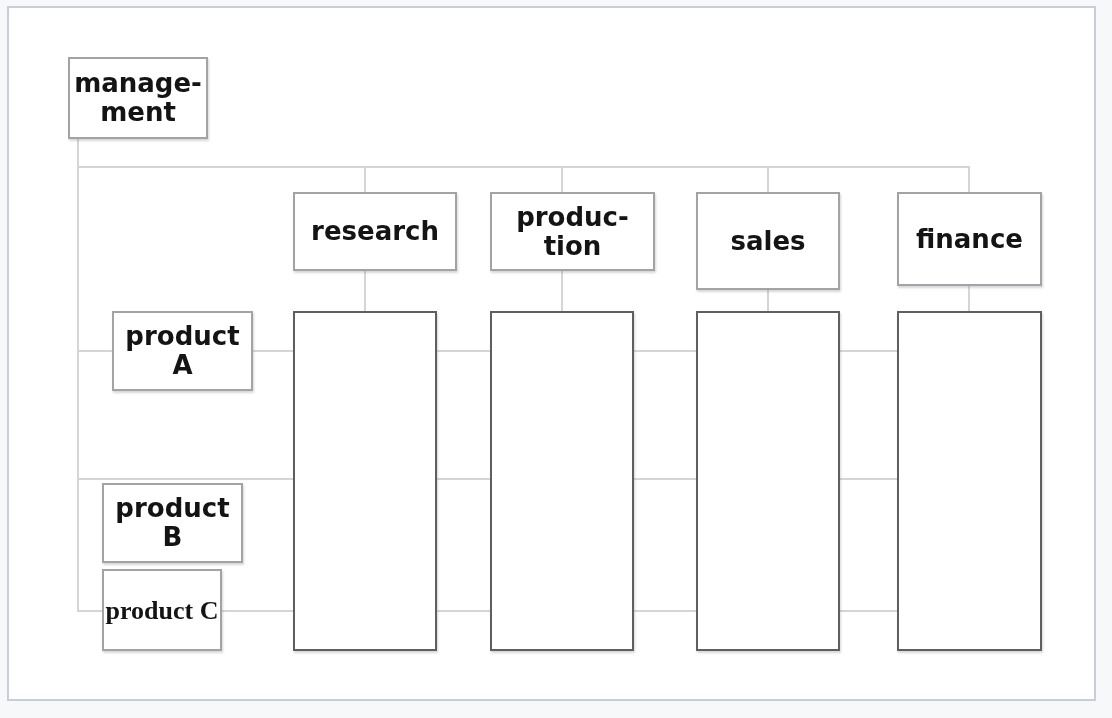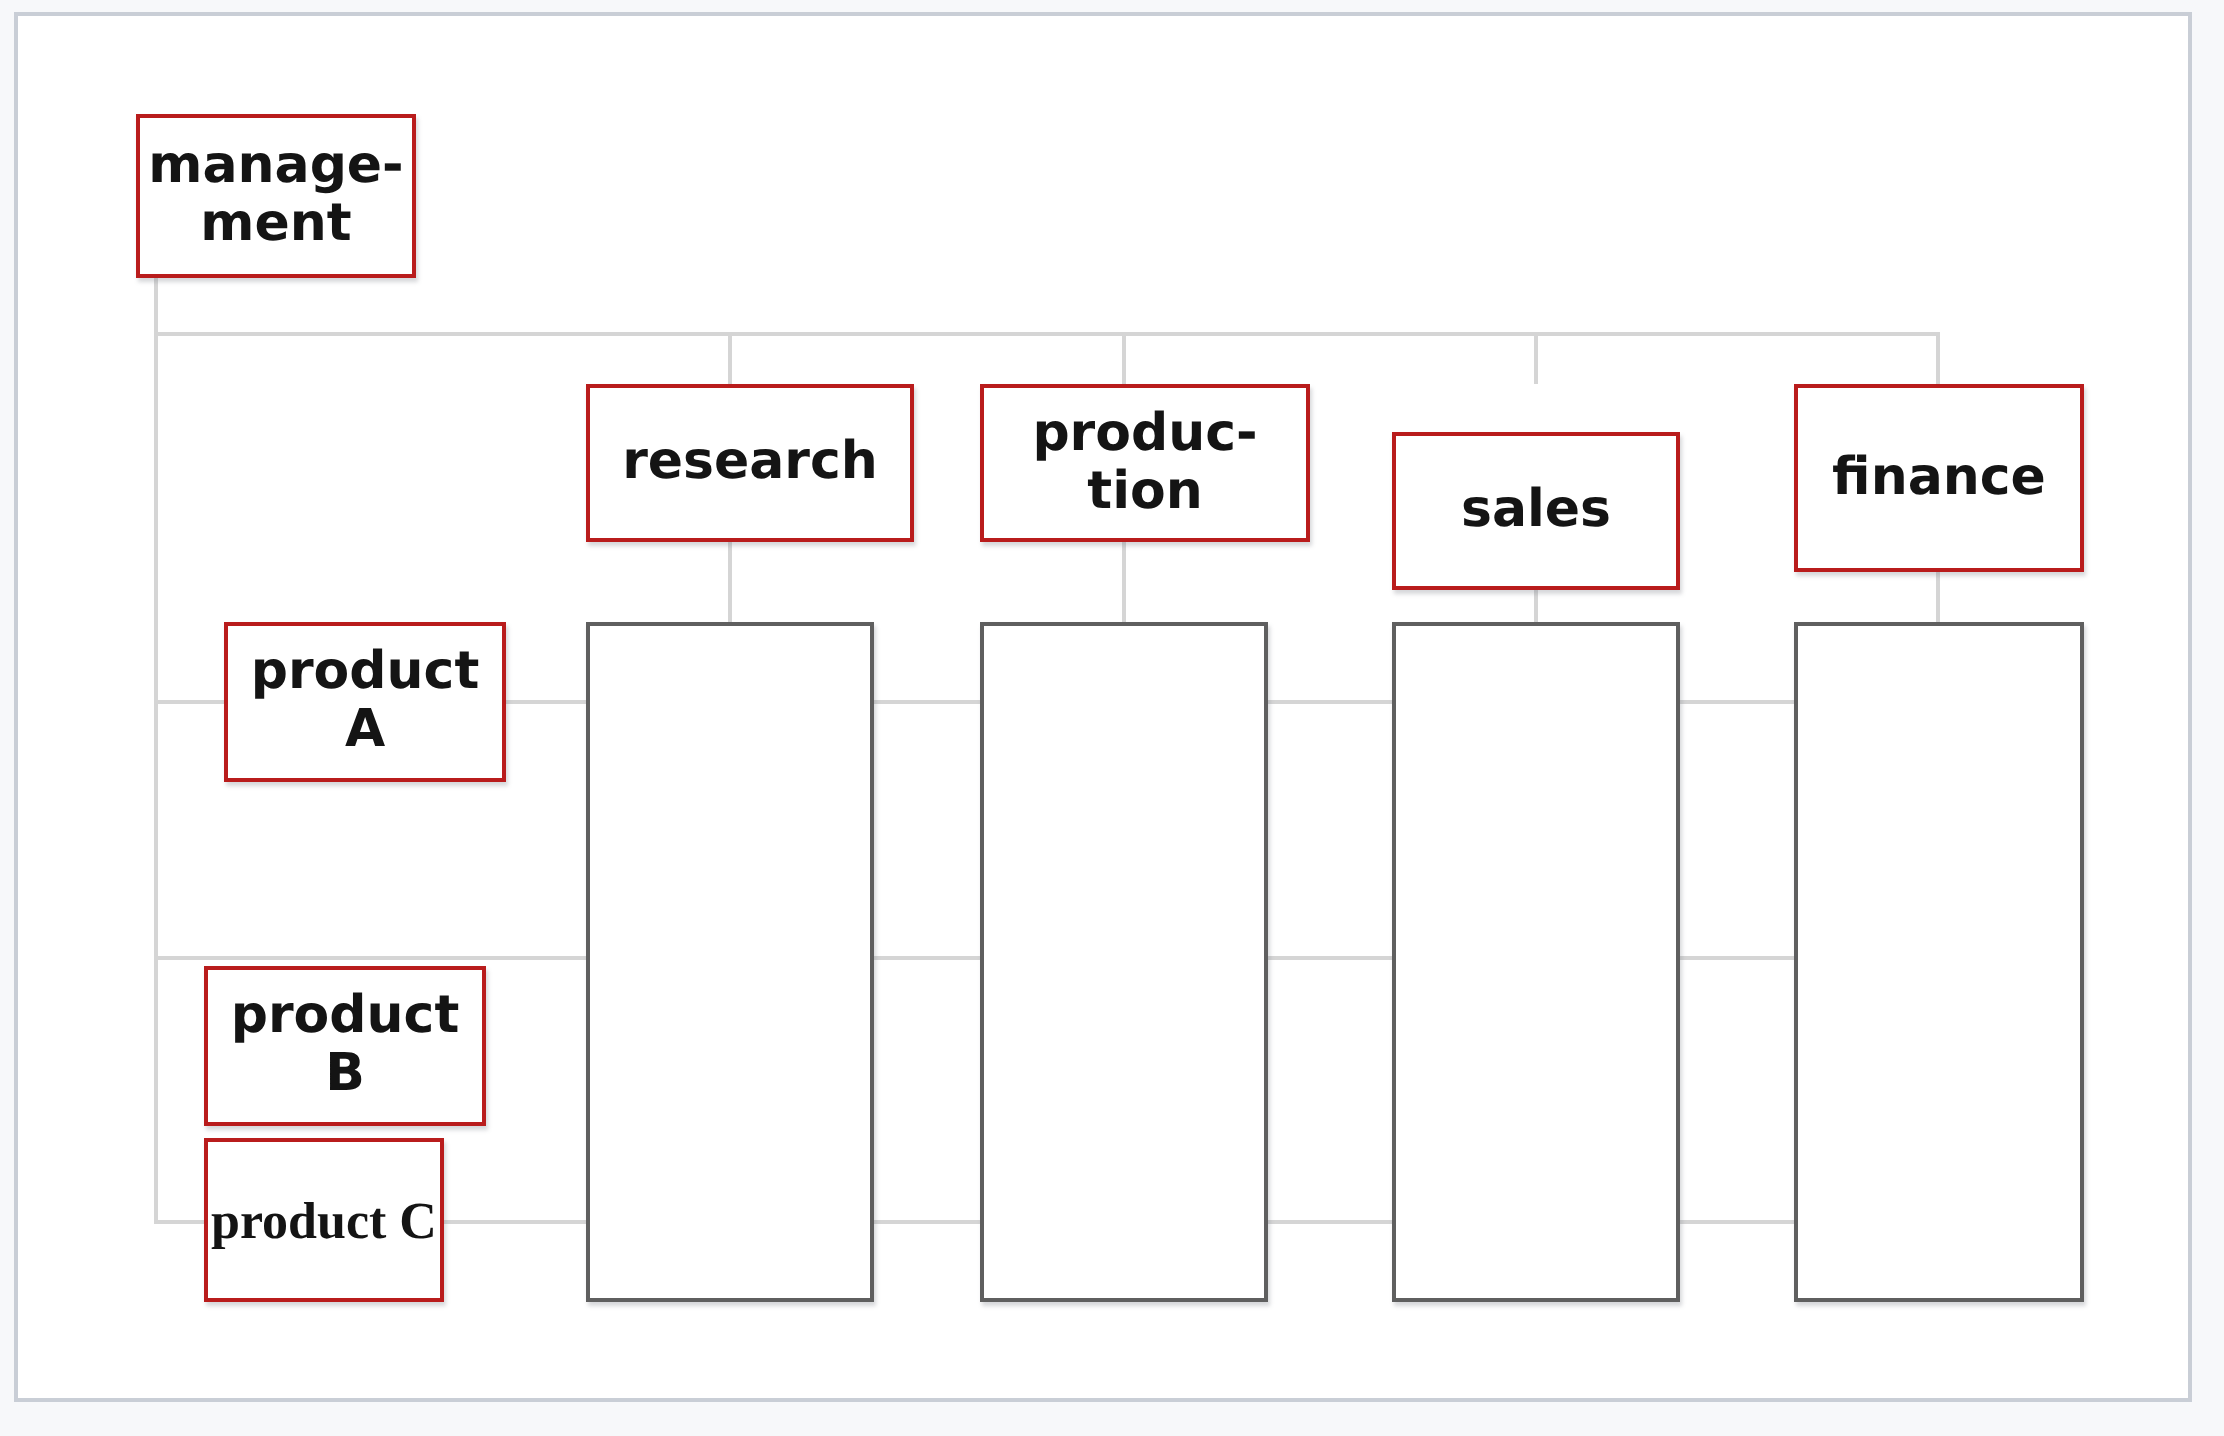--- a/index.html
+++ b/index.html
@@ -25,28 +25,28 @@
   #d-finance-top    {left:968px;top:166px;height:26px;}
   #d-research-col   {left:364px;top:271px;height:40px;}
   #d-production-col {left:561px;top:271px;height:40px;}
   #d-sales-col      {left:767px;top:271px;height:40px;}
   #d-finance-col    {left:968px;top:271px;height:40px;}
   #row-a,#row-b,#row-c{left:77px;width:822px;}
   #row-a{top:350px;} #row-b{top:478px;} #row-c{top:610px;}
   
   .node{
     position:absolute;z-index:2;background:#ffffff;box-sizing:border-box;
-    border:2px solid #b91c1c;display:flex;align-items:center;justify-content:center;
+    border:2px solid #a3a3a3;display:flex;align-items:center;justify-content:center;
     text-align:center;color:#141414;font-size:26px;font-weight:bold;line-height:29px;
     white-space:pre-line;box-shadow:1px 2px 2px rgba(110,115,125,0.28);
   }
   #n-management{left:68px; top:57px; width:140px;height:82px;}
   #n-research  {left:293px;top:192px;width:164px;height:79px;}
   #n-production{left:490px;top:192px;width:165px;height:79px;}
-  #n-sales     {left:696px;top:192px;width:144px;height:79px;margin-top:24px;}
+  #n-sales     {left:696px;top:192px;width:144px;height:98px;}
   #n-finance   {left:897px;top:192px;width:145px;height:94px;}
   #n-product-a {left:112px;top:311px;width:141px;height:80px;}
   #n-product-b {left:102px;top:439px;width:141px;height:80px;margin-top:44px;}
   #n-product-c {left:102px;top:569px;width:120px;height:82px;font-family:Liberation Serif, serif;}
   
   .col{
     position:absolute;z-index:2;background:#ffffff;box-sizing:border-box;
     border:2px solid #5f5f5f;box-shadow:1px 2px 2px rgba(110,115,125,0.28);
   }
   #c-research  {left:293px;top:311px;width:144px;height:340px;}

